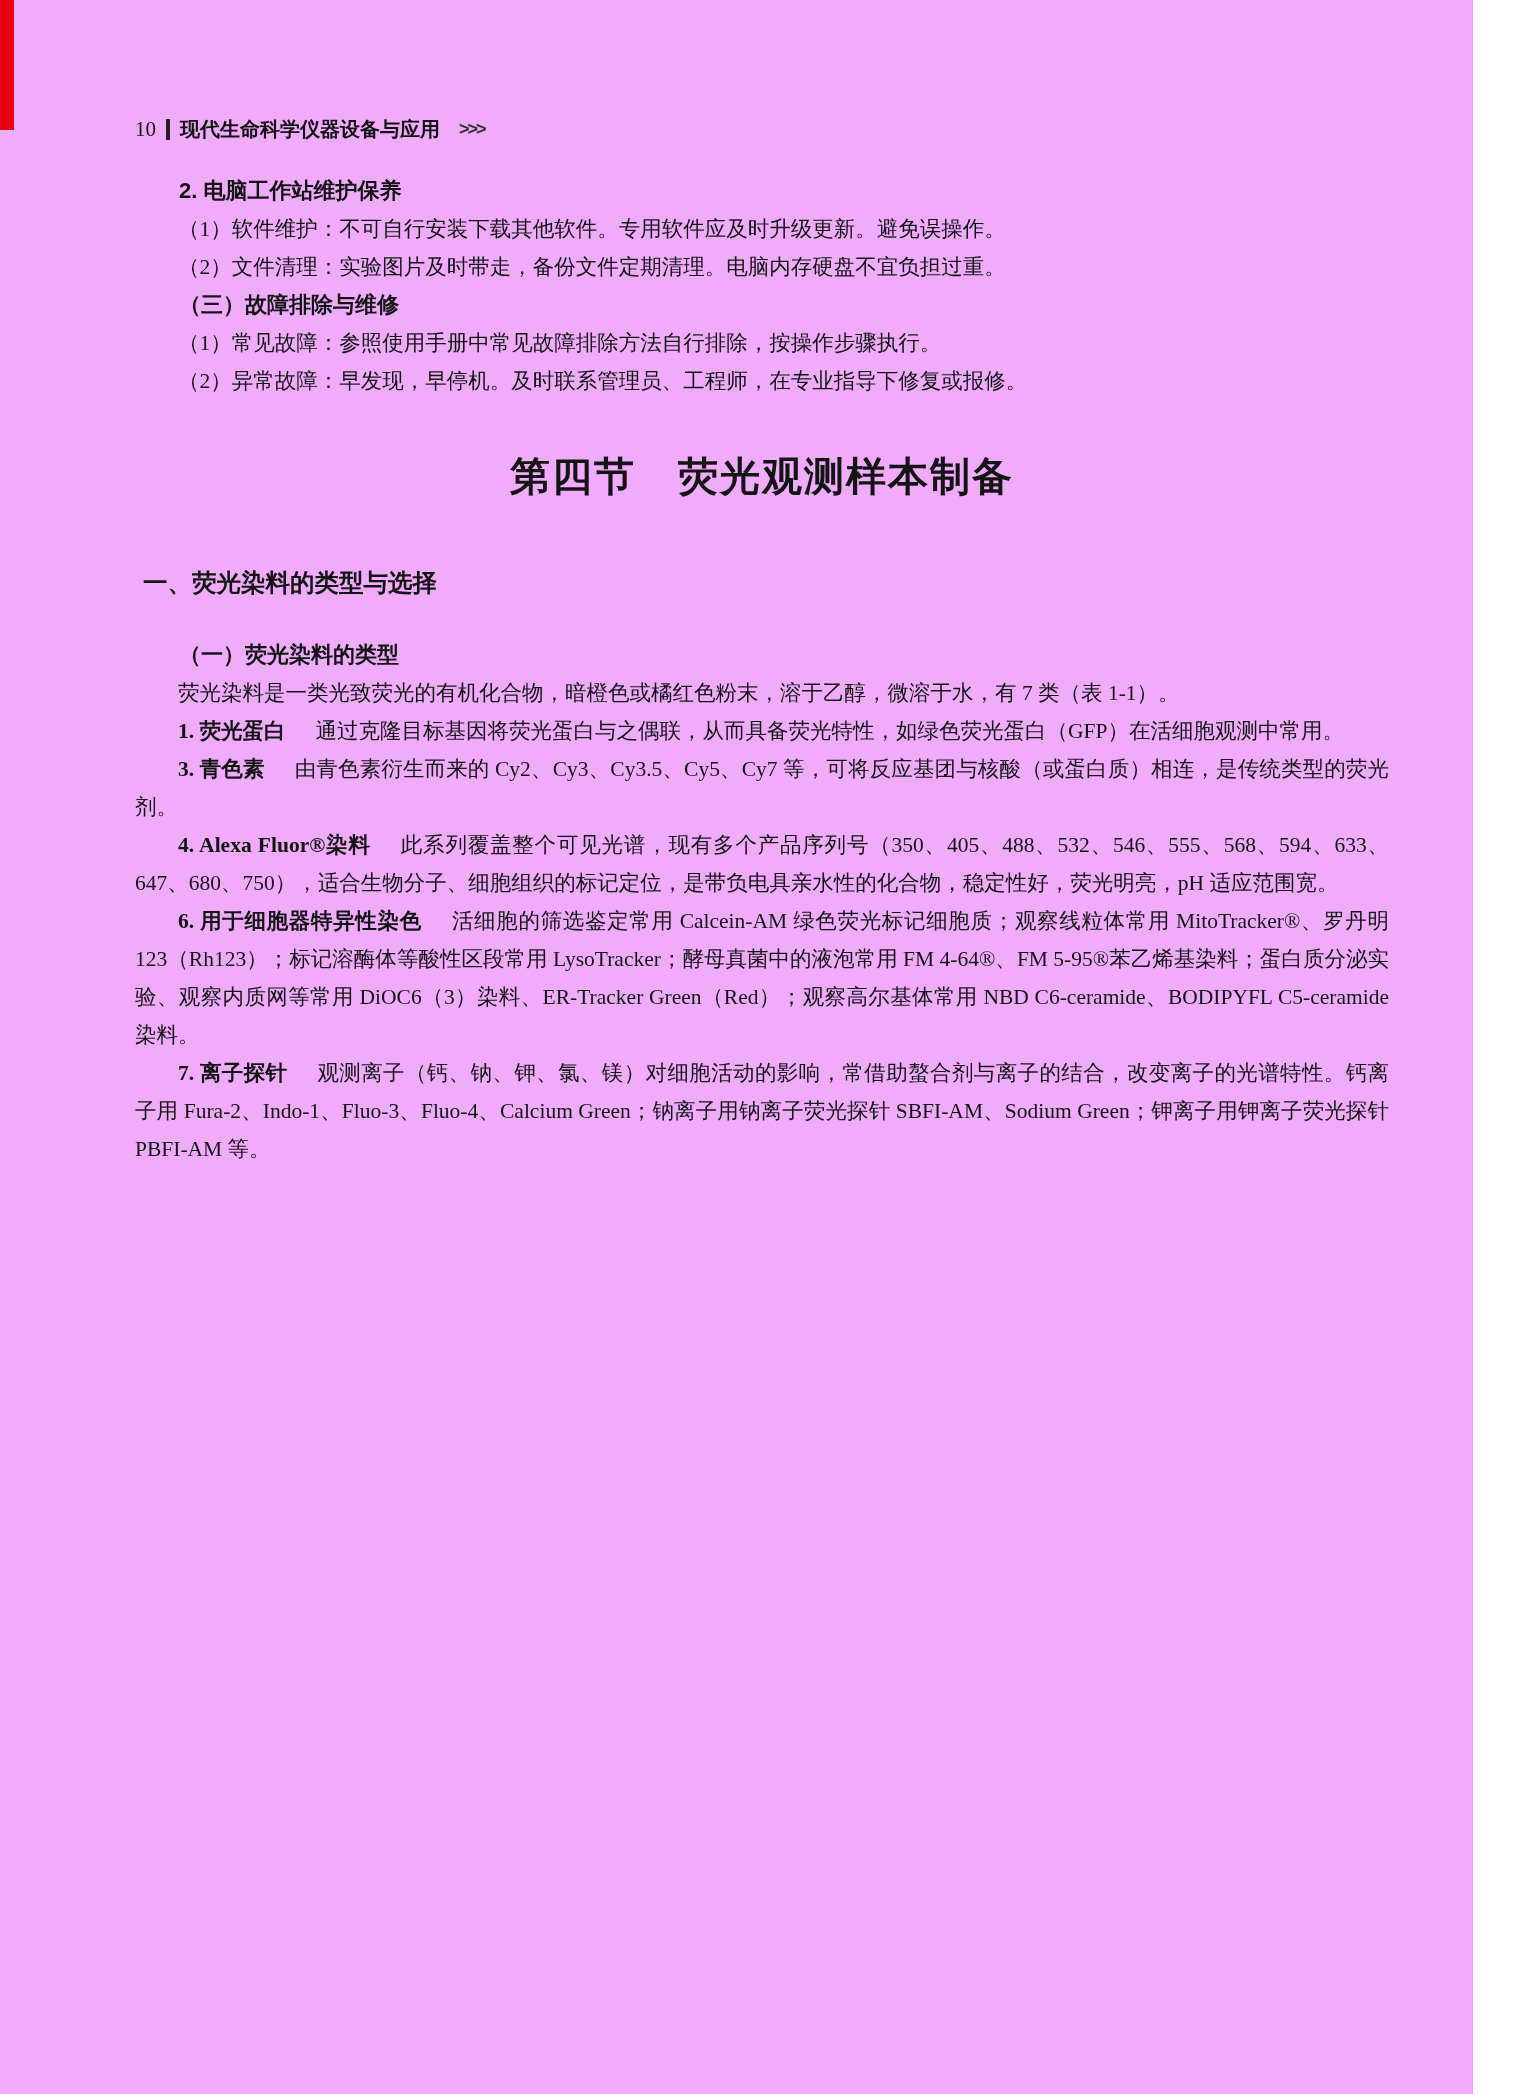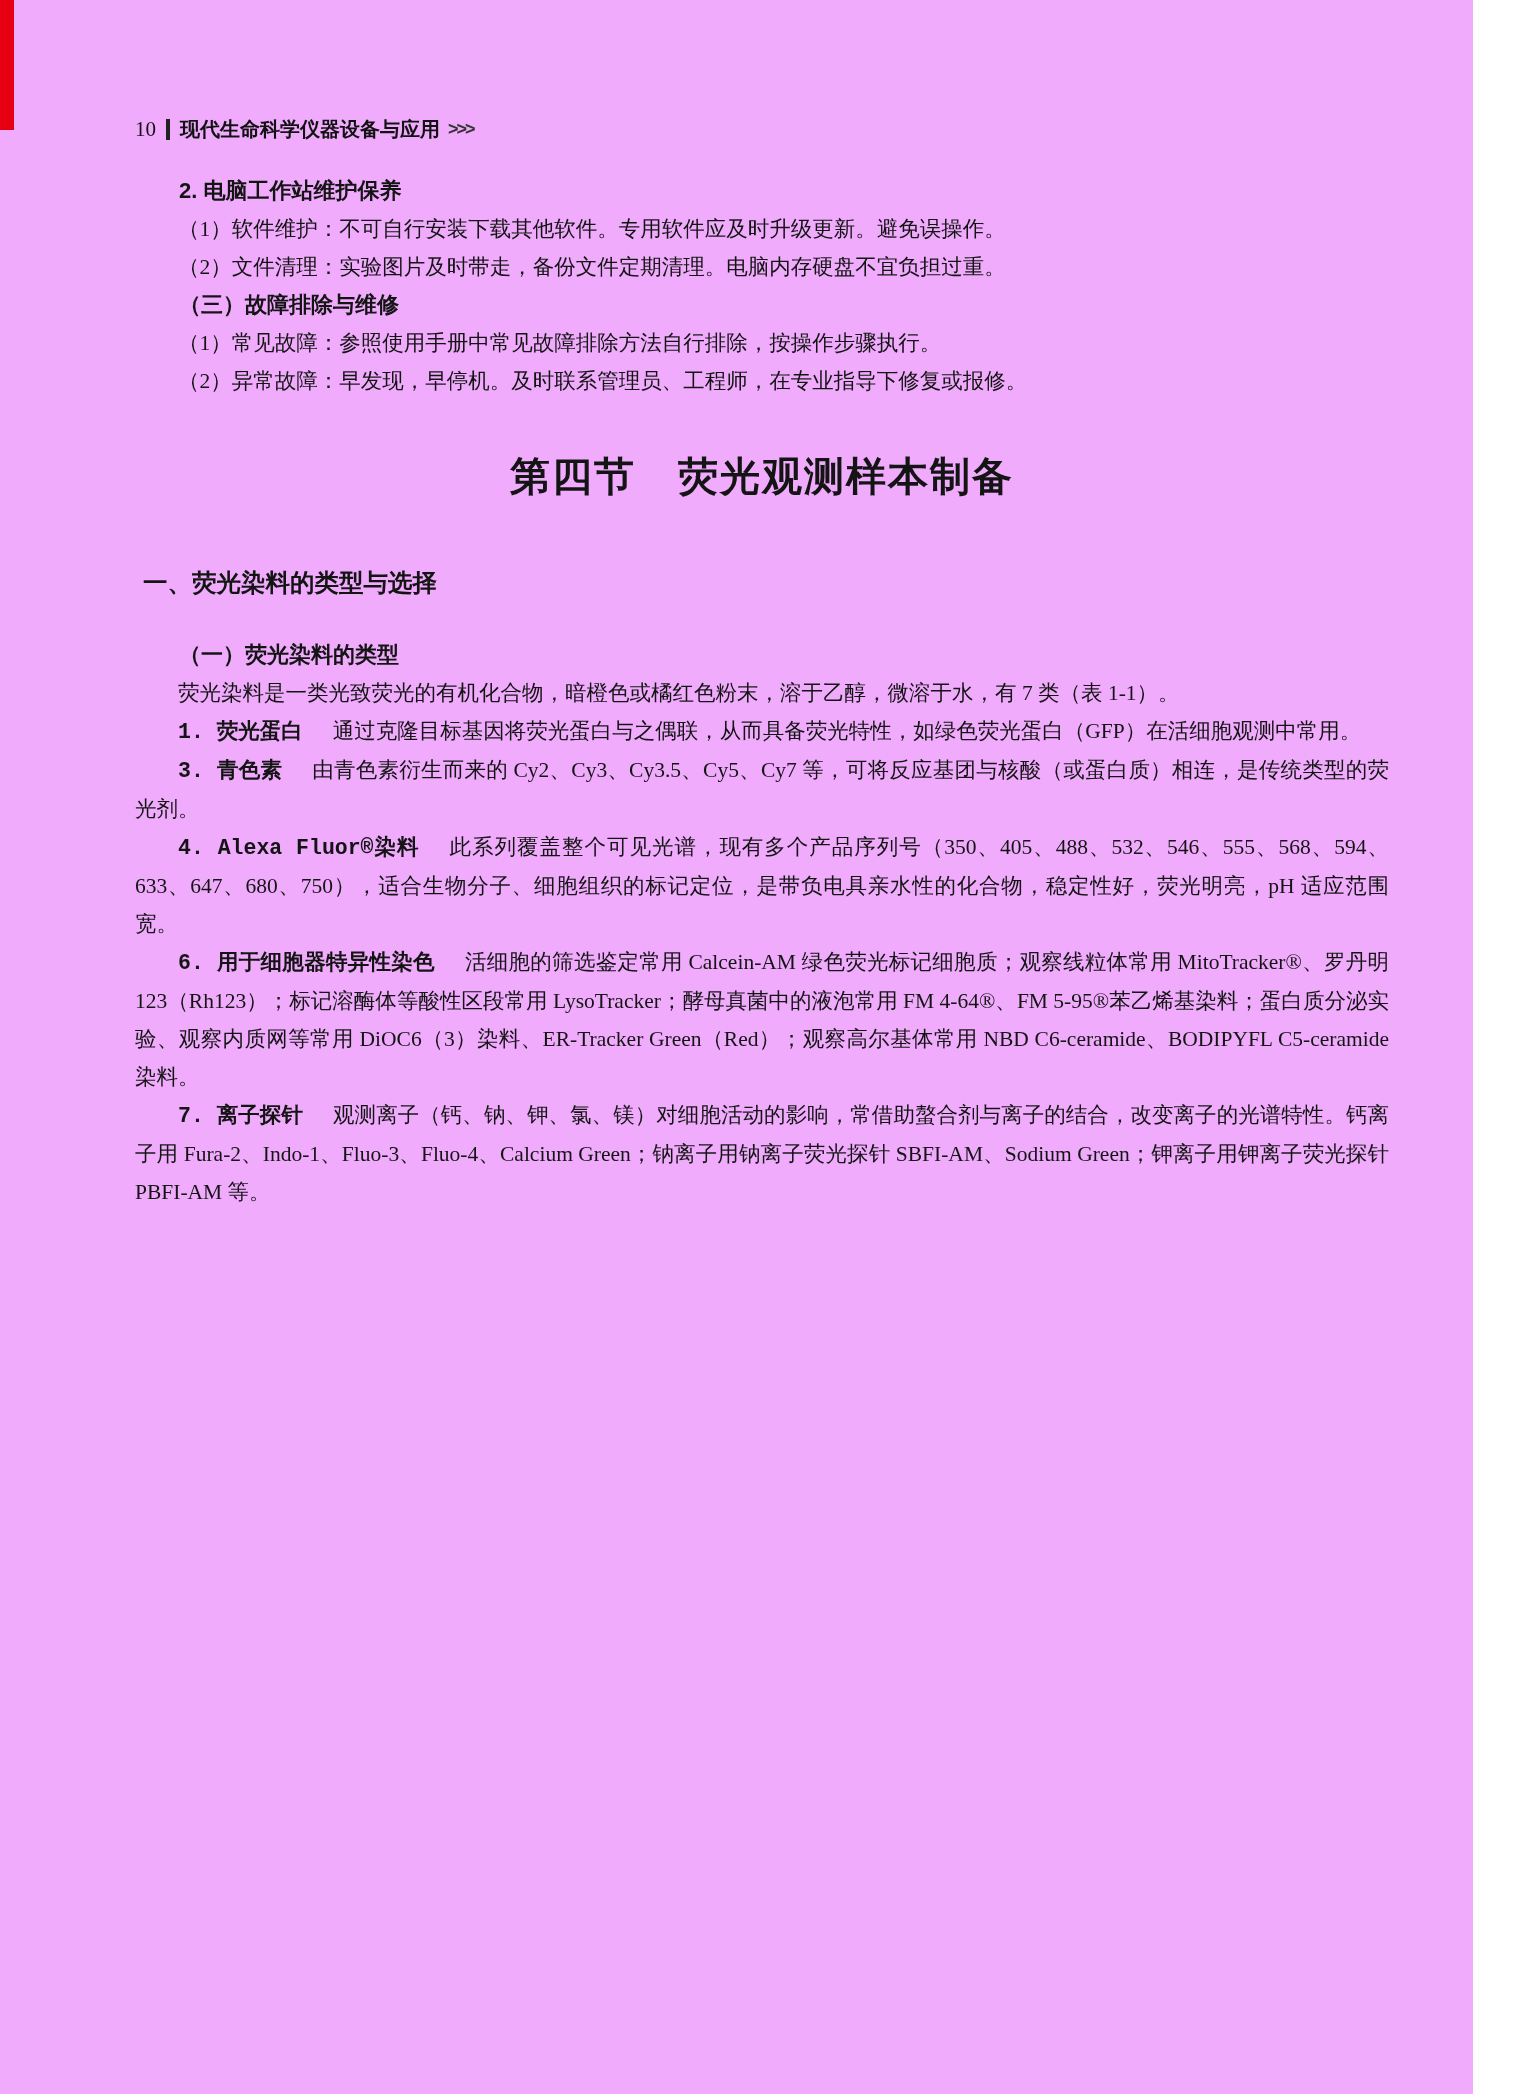--- a/index.html
+++ b/index.html
@@ -32,21 +32,21 @@
   }
   .page-header .sep {
     width: 4px; height: 21px;
     background: #222;
     margin-right: 10px;
   }
   .page-header .book-title {
     font-family: "Liberation Sans", "DejaVu Sans", sans-serif;
     font-weight: bold;
     font-size: 20px;
-    margin-right: 8px;
+    margin-right: 19px;
   }
   .page-header .chevrons {
     font-family: "Liberation Sans", "DejaVu Sans", sans-serif;
     font-weight: bold;
     font-size: 18px;
     letter-spacing: -2px;
     color: #333;
   }
   .content {
     position: absolute;
@@ -77,21 +77,21 @@
     margin: 52px 0 62px 0;
   }
   .h2 {
     text-indent: 0;
     font-family: "Liberation Sans", "DejaVu Sans", sans-serif;
     font-weight: bold;
     font-size: 24.5px;
     margin: 24px 0 34px 8px;
   }
   .lead {
-    font-family: Liberation Mono, monospace;
+    font-family: Liberation Serif, serif;
     font-weight: bold;
     margin-right: 1.4em;
   }
 </style>
 </head>
 <body>
 
 <div class="page">
   <div class="accent-bar"></div>
 

